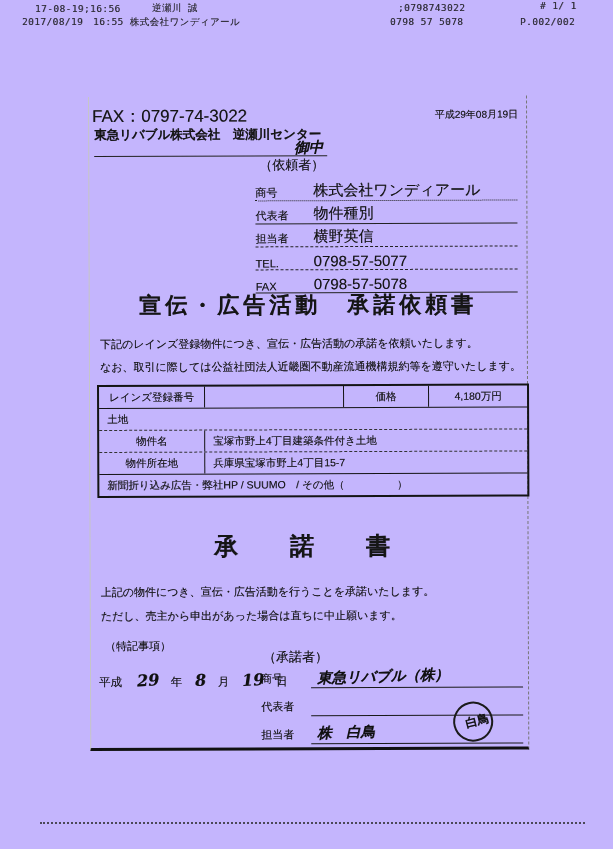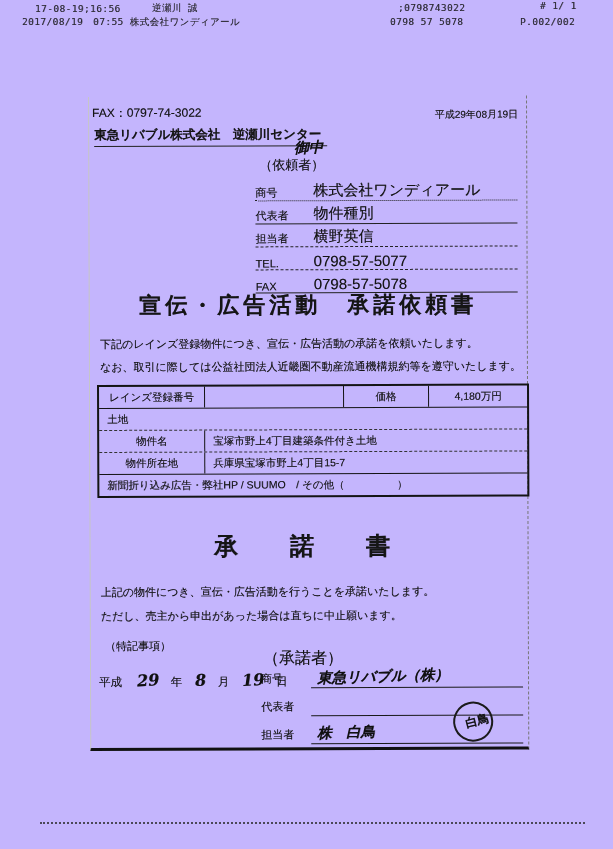--- a/index.html
+++ b/index.html
@@ -18,24 +18,24 @@
   .l2a{left:22px;top:16px}.l2b{left:390px;top:16px;transform:scaleY(.88)}.l2c{left:520px;top:16px}
 
   
   .doc{
     position:absolute;left:88px;top:97px;width:437px;height:651px;
     border-right:1px dashed #777;border-bottom:3px solid #111;border-left:1px solid #c6c6c6;
     transform:rotate(-0.2deg);transform-origin:top left;
     text-shadow:.3px 0 0 rgba(0,0,0,.45);
   }
   .abs{position:absolute;white-space:nowrap;}
-  .fax-to{left:3px;top:8px;font-size:12px}
+  .fax-to{left:3px;top:8px;font-size:17px}
   .doc-date{right:8px;top:12px;font-size:10px}
   .recipient{left:5px;top:30px;font-size:12.5px;font-weight:bold}
-  .rec-line{display:inline-block;border-bottom:1.5px solid #222;padding:0 6px 2px 0}
+  .rec-line{display:inline-block;border-bottom:1.5px solid #222;padding:0 6px 12px 0}
   .honorific{left:205px;top:42px}
   .requester-label{left:170px;top:60px;font-size:13px}
 
   .req-fields{left:166px;top:82px;width:262px}
   .frow{display:flex;align-items:flex-end;height:22px}
   .frow .flabel{width:54px;font-size:11px}
   .frow .fval{flex:1;font-size:15px;padding-left:4px}
   .u-dot{border-bottom:1px dotted #222}
   .u-solid{border-bottom:1px solid #222}
   .u-dash{border-bottom:1px dashed #222}
@@ -54,21 +54,21 @@
   .td.lab{width:105px;justify-content:center}
   .td.blank{width:138px}
   .td.plab{width:84px;justify-content:center}
   .td.pval{flex:1;justify-content:center;border-right:none}
   .td.wide{flex:1;border-right:none;padding-left:8px}
 
   .consent-title{left:0;top:434px;width:100%;text-align:center;font-size:24px;font-weight:bold;letter-spacing:14px}
   .consent-l1{left:10px;top:488px}
   .consent-l2{left:10px;top:512px}
   .notes{left:14px;top:542px;font-size:11px}
-  .consenter-label{left:172px;top:552px;font-size:16px}
+  .consenter-label{left:172px;top:552px;font-size:13px}
 
   .date-row{left:8px;top:574px;font-size:11.5px}
   .date-row span{display:inline-block}
   .dr-era{margin-right:12px}
   .dr-unit{margin-right:10px}
   .hand{font-family:"DejaVu Serif","Liberation Serif",serif;font-style:italic;font-weight:600;color:#101010}
   .hand-num{font-size:16px;margin-right:8px;transform:rotate(-3deg)}
   .hand-txt{display:inline-block;font-size:14.5px;transform:rotate(-1.5deg);white-space:nowrap}
 
   .con-fields{left:170px;top:562px;width:262px}
@@ -88,21 +88,21 @@
 </head>
 <body>
 
 <div class="page">
 
   <div class="fax-header">
     <span class="l1a">17-08-19;16:56</span>
     <span class="l1b">逆瀬川 誠</span>
     <span class="l1c">;0798743022</span>
     <span class="l1d"># 1/ 1</span>
-    <span class="l2a">2017/08/19　07:55 株式会社ワンディアール</span>
+    <span class="l2a">2017/08/19　16:55 株式会社ワンディアール</span>
     <span class="l2b">0798 57 5078</span>
     <span class="l2c">P.002/002</span>
   </div>
 
   <div class="doc">
 
     <div class="abs fax-to">FAX：0797-74-3022</div>
     <div class="abs doc-date">平成29年08月19日</div>
 
     <div class="abs recipient">

